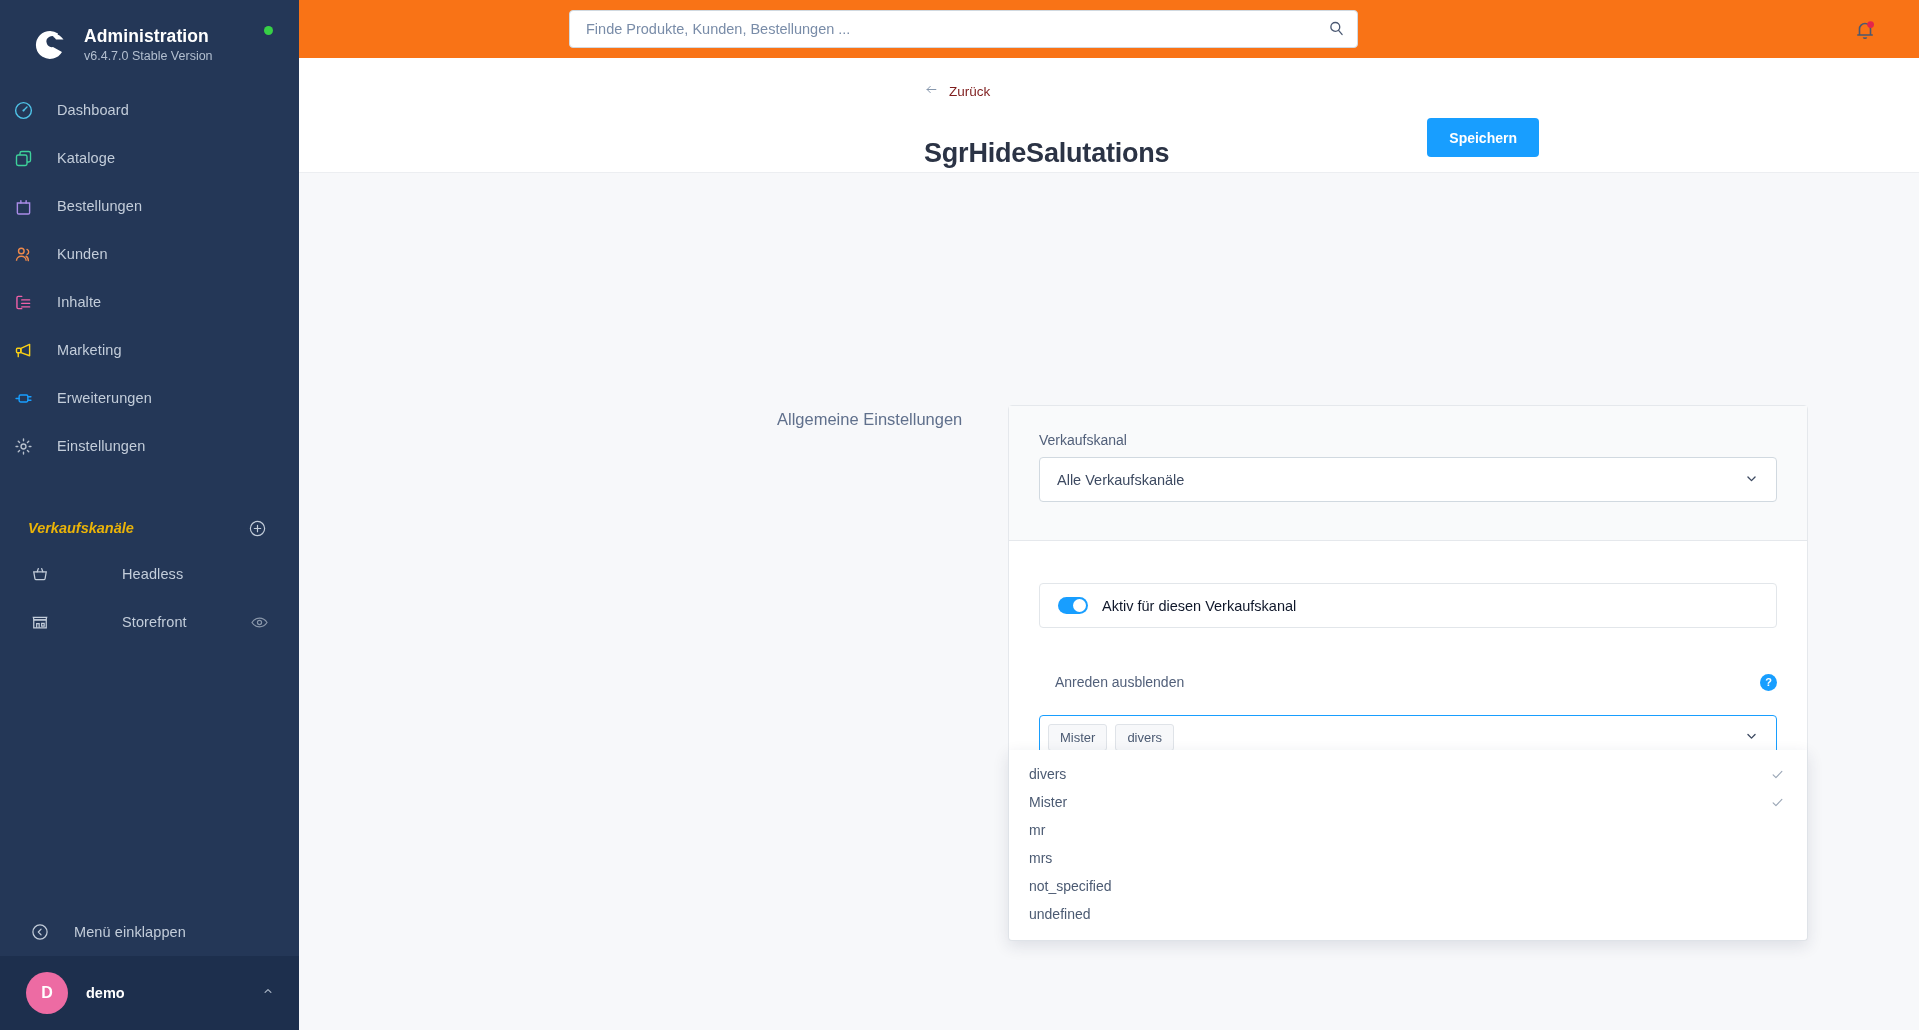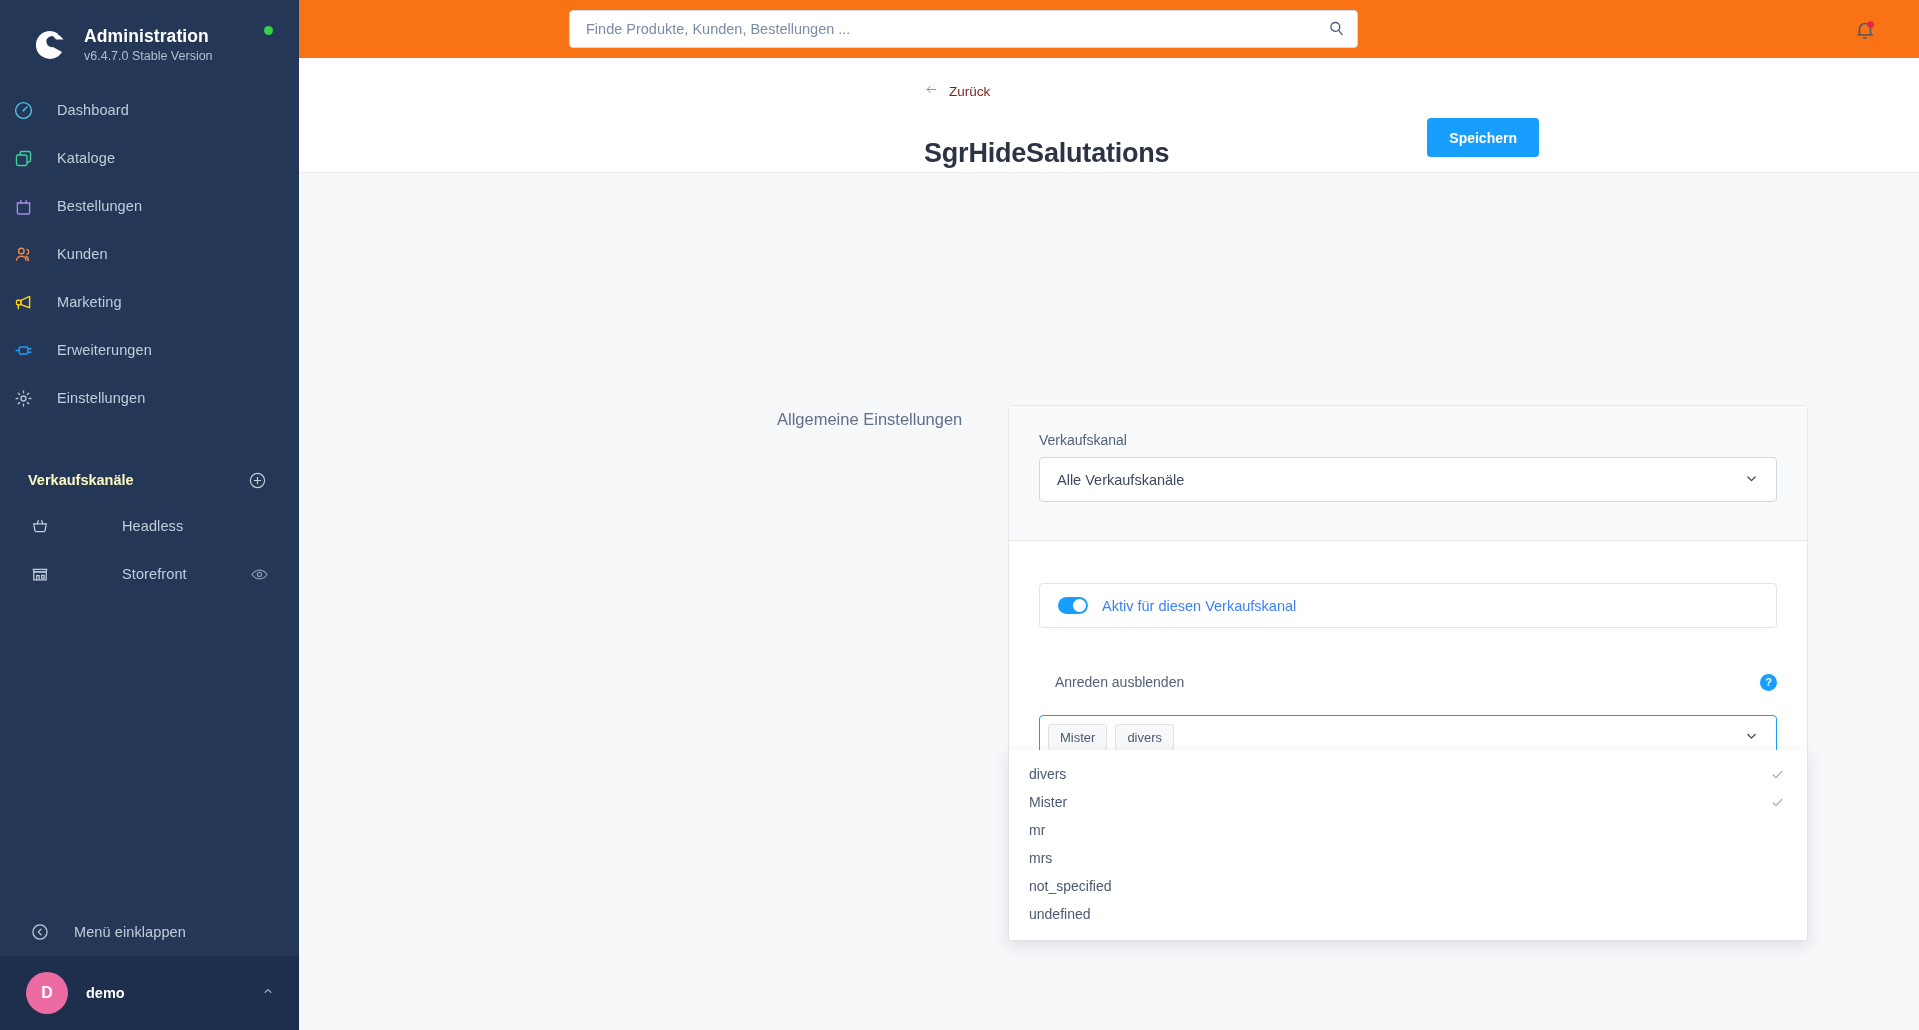--- a/index.html
+++ b/index.html
@@ -62,21 +62,21 @@
     font-size: 14.5px; color: #c3cdda; letter-spacing: .1px;
   }
 
   .section-head {
     display: flex; align-items: center; justify-content: space-between;
     padding: 0 32px 0 28px;
     height: 44px;
     margin-top: 36px;
   }
   .section-title {
-    font-size: 14.5px; font-weight: bold; color: #fef9c3;
+    font-size: 14.5px; font-weight: bold; color: #eab308; font-style: italic;
   }
   .section-add { cursor: pointer; display: flex; }
 
   .channel-item {
     display: flex; align-items: center;
     height: 48px; padding-left: 28px; padding-right: 30px;
     cursor: pointer;
     gap: 48px;
   }
   .channel-eye { margin-left: auto; display: flex; }
@@ -206,21 +206,21 @@
     width: 30px; height: 17px; border-radius: 9px;
     background: #189eff; position: relative;
     flex: 0 0 30px; margin-right: 14px; cursor: pointer;
   }
   .toggle::after {
     content: ""; position: absolute;
     right: 2px; top: 2px;
     width: 13px; height: 13px; border-radius: 50%;
     background: #ffffff;
   }
-  .switch-label { font-size: 14.5px; color: #3b82f6; }
+  .switch-label { font-size: 14.5px; color: #0f172a; }
 
   .ms-label-row {
     display: flex; align-items: center; justify-content: space-between;
     margin-top: 30px; margin-bottom: 9px;
   }
   .help-icon {
     width: 17px; height: 17px; border-radius: 50%;
     background: #189eff; color: #fff;
     font-size: 11px; font-weight: bold;
     display: flex; align-items: center; justify-content: center;
@@ -325,20 +325,29 @@
         <span class="nav-icon">
           <svg viewBox="0 0 24 24" width="21" height="21" fill="none" stroke="#f08a4b" stroke-width="1.6">
             <circle cx="9.5" cy="8" r="3.2"></circle>
             <path d="M4 19c0-3.1 2.5-5 5.5-5s5.5 1.9 5.5 5"></path>
             <path d="M16 6.2a3 3 0 0 1 0 5.6M17.5 19c0-2.6-1-4.2-2.6-5" stroke-linecap="round"></path>
           </svg>
         </span>
         <span class="nav-label">Kunden</span>
       </div>
 
+      <div class="nav-item">
+        <span class="nav-icon">
+          <svg viewBox="0 0 24 24" width="21" height="21" fill="none" stroke="#f060a8" stroke-width="1.6">
+            <path d="M10 5H6a1.5 1.5 0 0 0-1.5 1.5v11A1.5 1.5 0 0 0 6 19h4" stroke-linecap="round"></path>
+            <path d="M10 9h9M10 13h9M10 17h9" stroke-linecap="round"></path>
+          </svg>
+        </span>
+        <span class="nav-label">Inhalte</span>
+      </div>
 
       <div class="nav-item">
         <span class="nav-icon">
           <svg viewBox="0 0 24 24" width="21" height="21" fill="none" stroke="#fbd014" stroke-width="1.6">
             <path d="M9 9.5 19 5v13L9 14.5z" stroke-linejoin="round"></path>
             <rect x="4" y="9.5" width="5" height="5" rx="1.2"></rect>
             <path d="M6 15v4" stroke-linecap="round"></path>
           </svg>
         </span>
         <span class="nav-label">Marketing</span>

